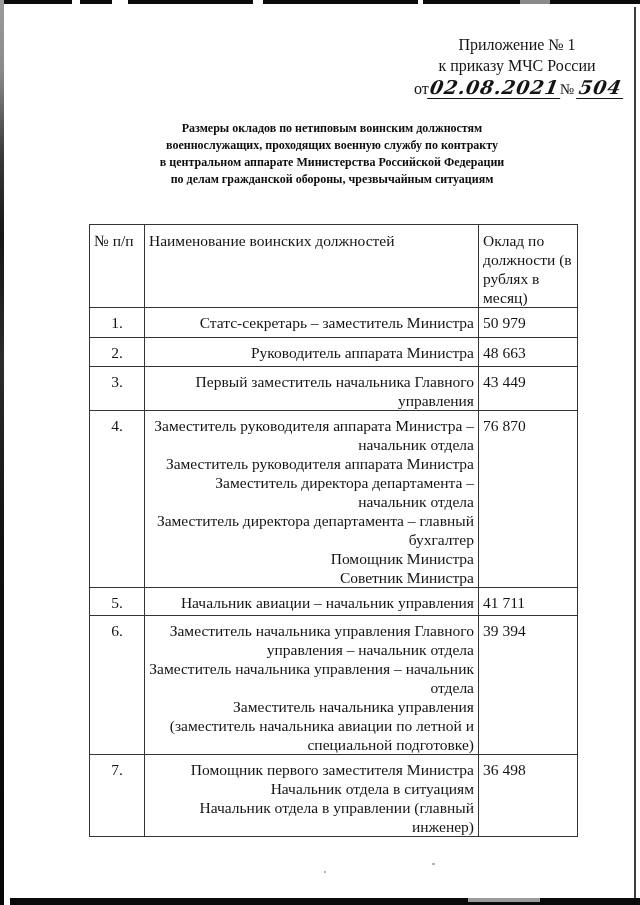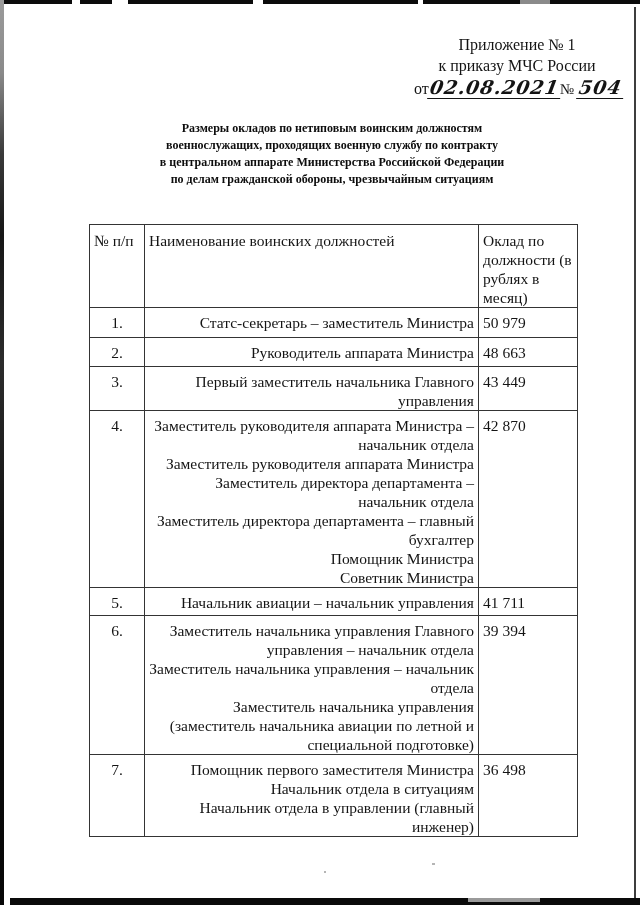--- a/index.html
+++ b/index.html
@@ -111,21 +111,21 @@
     <tr style="height:172px;">
       <td class="num">4.</td>
       <td class="pos">
             <div>Заместитель руководителя аппарата Министра – начальник отдела</div>
             <div>Заместитель руководителя аппарата Министра</div>
             <div>Заместитель директора департамента – начальник отдела</div>
             <div>Заместитель директора департамента – главный бухгалтер</div>
             <div>Помощник Министра</div>
             <div>Советник Министра</div>
           </td>
-      <td class="sal">42 870</td>
+      <td class="sal">76 870</td>
     </tr>
     <tr style="height:28px;">
       <td class="num">5.</td>
       <td class="pos">
             <div>Начальник авиации – начальник управления</div>
           </td>
       <td class="sal">41 711</td>
     </tr>
     <tr style="height:132px;">
       <td class="num">6.</td>

